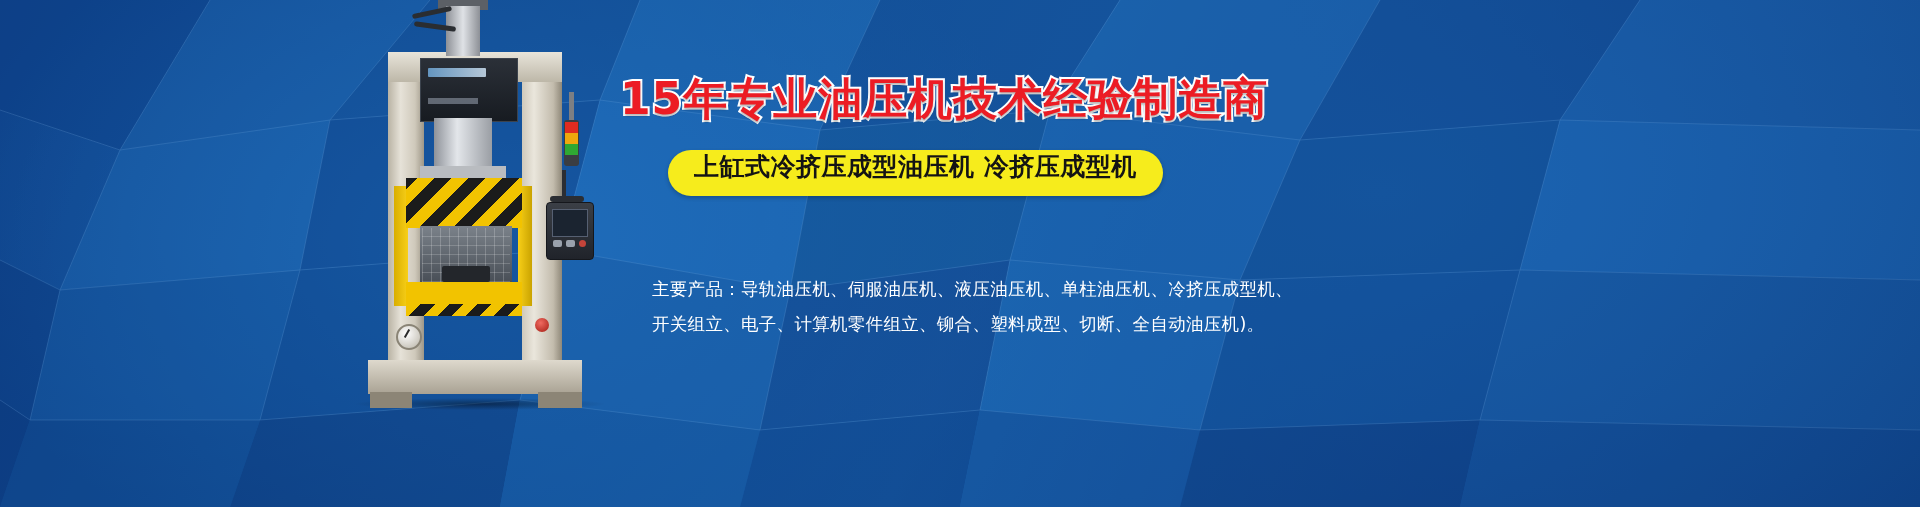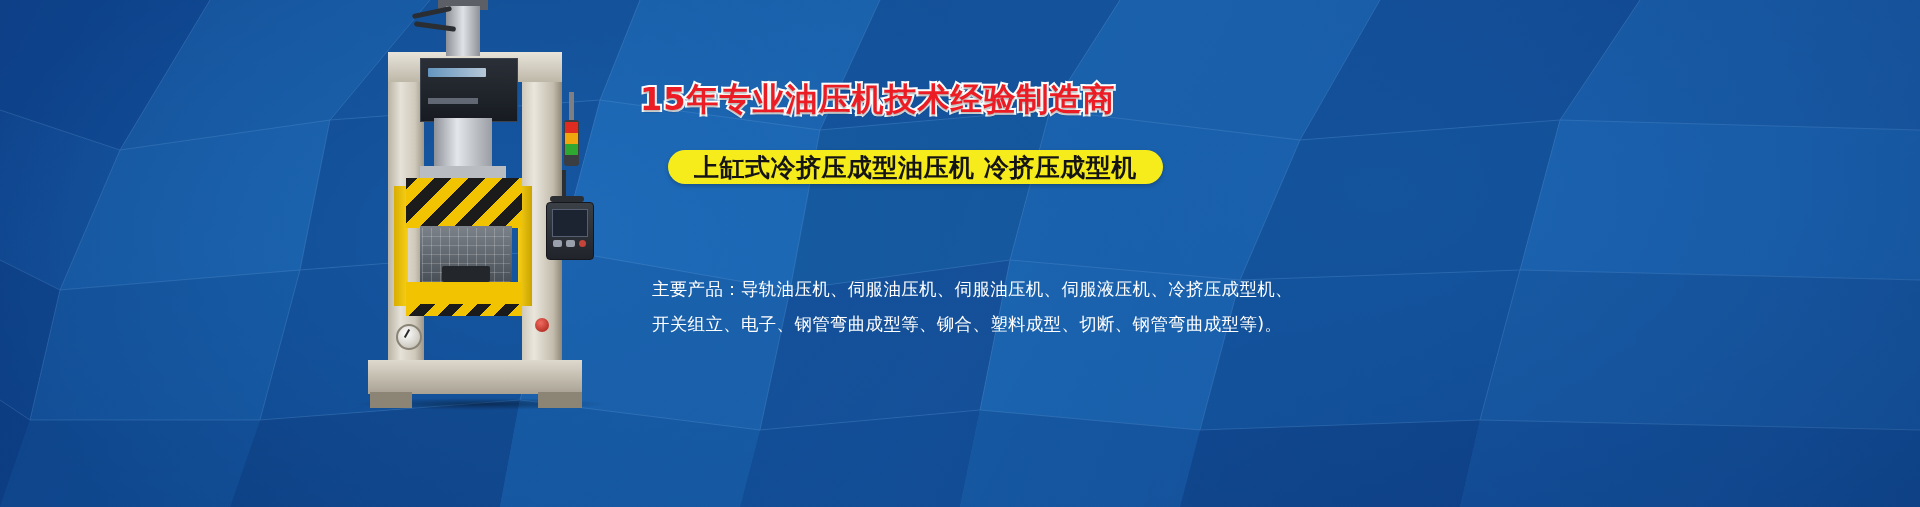--- a/index.html
+++ b/index.html
@@ -74,30 +74,29 @@
   
   #gauge{left:46px;top:324px;width:22px;height:22px;border-radius:50%;background:radial-gradient(circle at 38% 34%,#fff,#b9b4a7);border:2px solid #8a8476;}
   #gauge-n{left:56px;top:329px;width:2px;height:9px;background:#2b2b2b;transform:rotate(30deg);}
   #estop{left:185px;top:318px;width:14px;height:14px;border-radius:50%;background:radial-gradient(circle at 40% 35%,#f06a60,#a31c12);}
   
   #shadow{left:6px;top:398px;width:248px;height:12px;background:radial-gradient(ellipse at center,rgba(0,0,0,.40),rgba(0,0,0,0) 72%);}
 
   
   #headline{
     position:absolute;left:620px;top:70px;width:600px;height:58px;
-    font-size:32px;font-weight:bold;letter-spacing:1px;line-height:58px;
+    font-size:44px;font-weight:bold;letter-spacing:1px;line-height:58px;
     color:#ec1c24;white-space:nowrap;
     -webkit-text-stroke:4px #ffffff;paint-order:stroke fill;
     text-shadow:0 2px 2px rgba(0,0,0,.28);
-    margin-left:20px;
   }
   #pill{
-    position:absolute;left:668px;top:150px;height:34px;
+    position:absolute;left:668px;top:150px;height:46px;
     background:#f6ec1c;border-radius:26px;
-    display:flex;align-items:center;justify-content:center;
+    display:flex;align-items:flex-start;justify-content:center;
     padding:0 26px;box-shadow:0 2px 4px rgba(0,0,0,.22);
   }
   #pill-text{
     font-size:25px;font-weight:bold;color:#141414;white-space:nowrap;letter-spacing:.5px;
   }
   #body{
     position:absolute;left:652px;top:272px;width:700px;
     color:#ffffff;font-size:17.5px;line-height:35px;letter-spacing:.3px;
   }
   #body p{margin:0;white-space:nowrap;}
@@ -213,17 +212,17 @@
     <div class="pp" id="estop"></div>
   </div>
 
   <div id="headline">15年专业油压机技术经验制造商</div>
 
   <div id="pill">
     <span id="pill-text">上缸式冷挤压成型油压机  冷挤压成型机</span>
   </div>
 
   <div id="body">
-    <p>主要产品：导轨油压机、伺服油压机、伺服油压机、伺服液压机、冷挤压成型机、</p>
-    <p>开关组立、电子、钢管弯曲成型等、铆合、塑料成型、切断、钢管弯曲成型等)。</p>
+    <p>主要产品：导轨油压机、伺服油压机、液压油压机、单柱油压机、冷挤压成型机、</p>
+    <p>开关组立、电子、计算机零件组立、铆合、塑料成型、切断、全自动油压机)。</p>
   </div>
 
 </div>
 
 </body></html>

